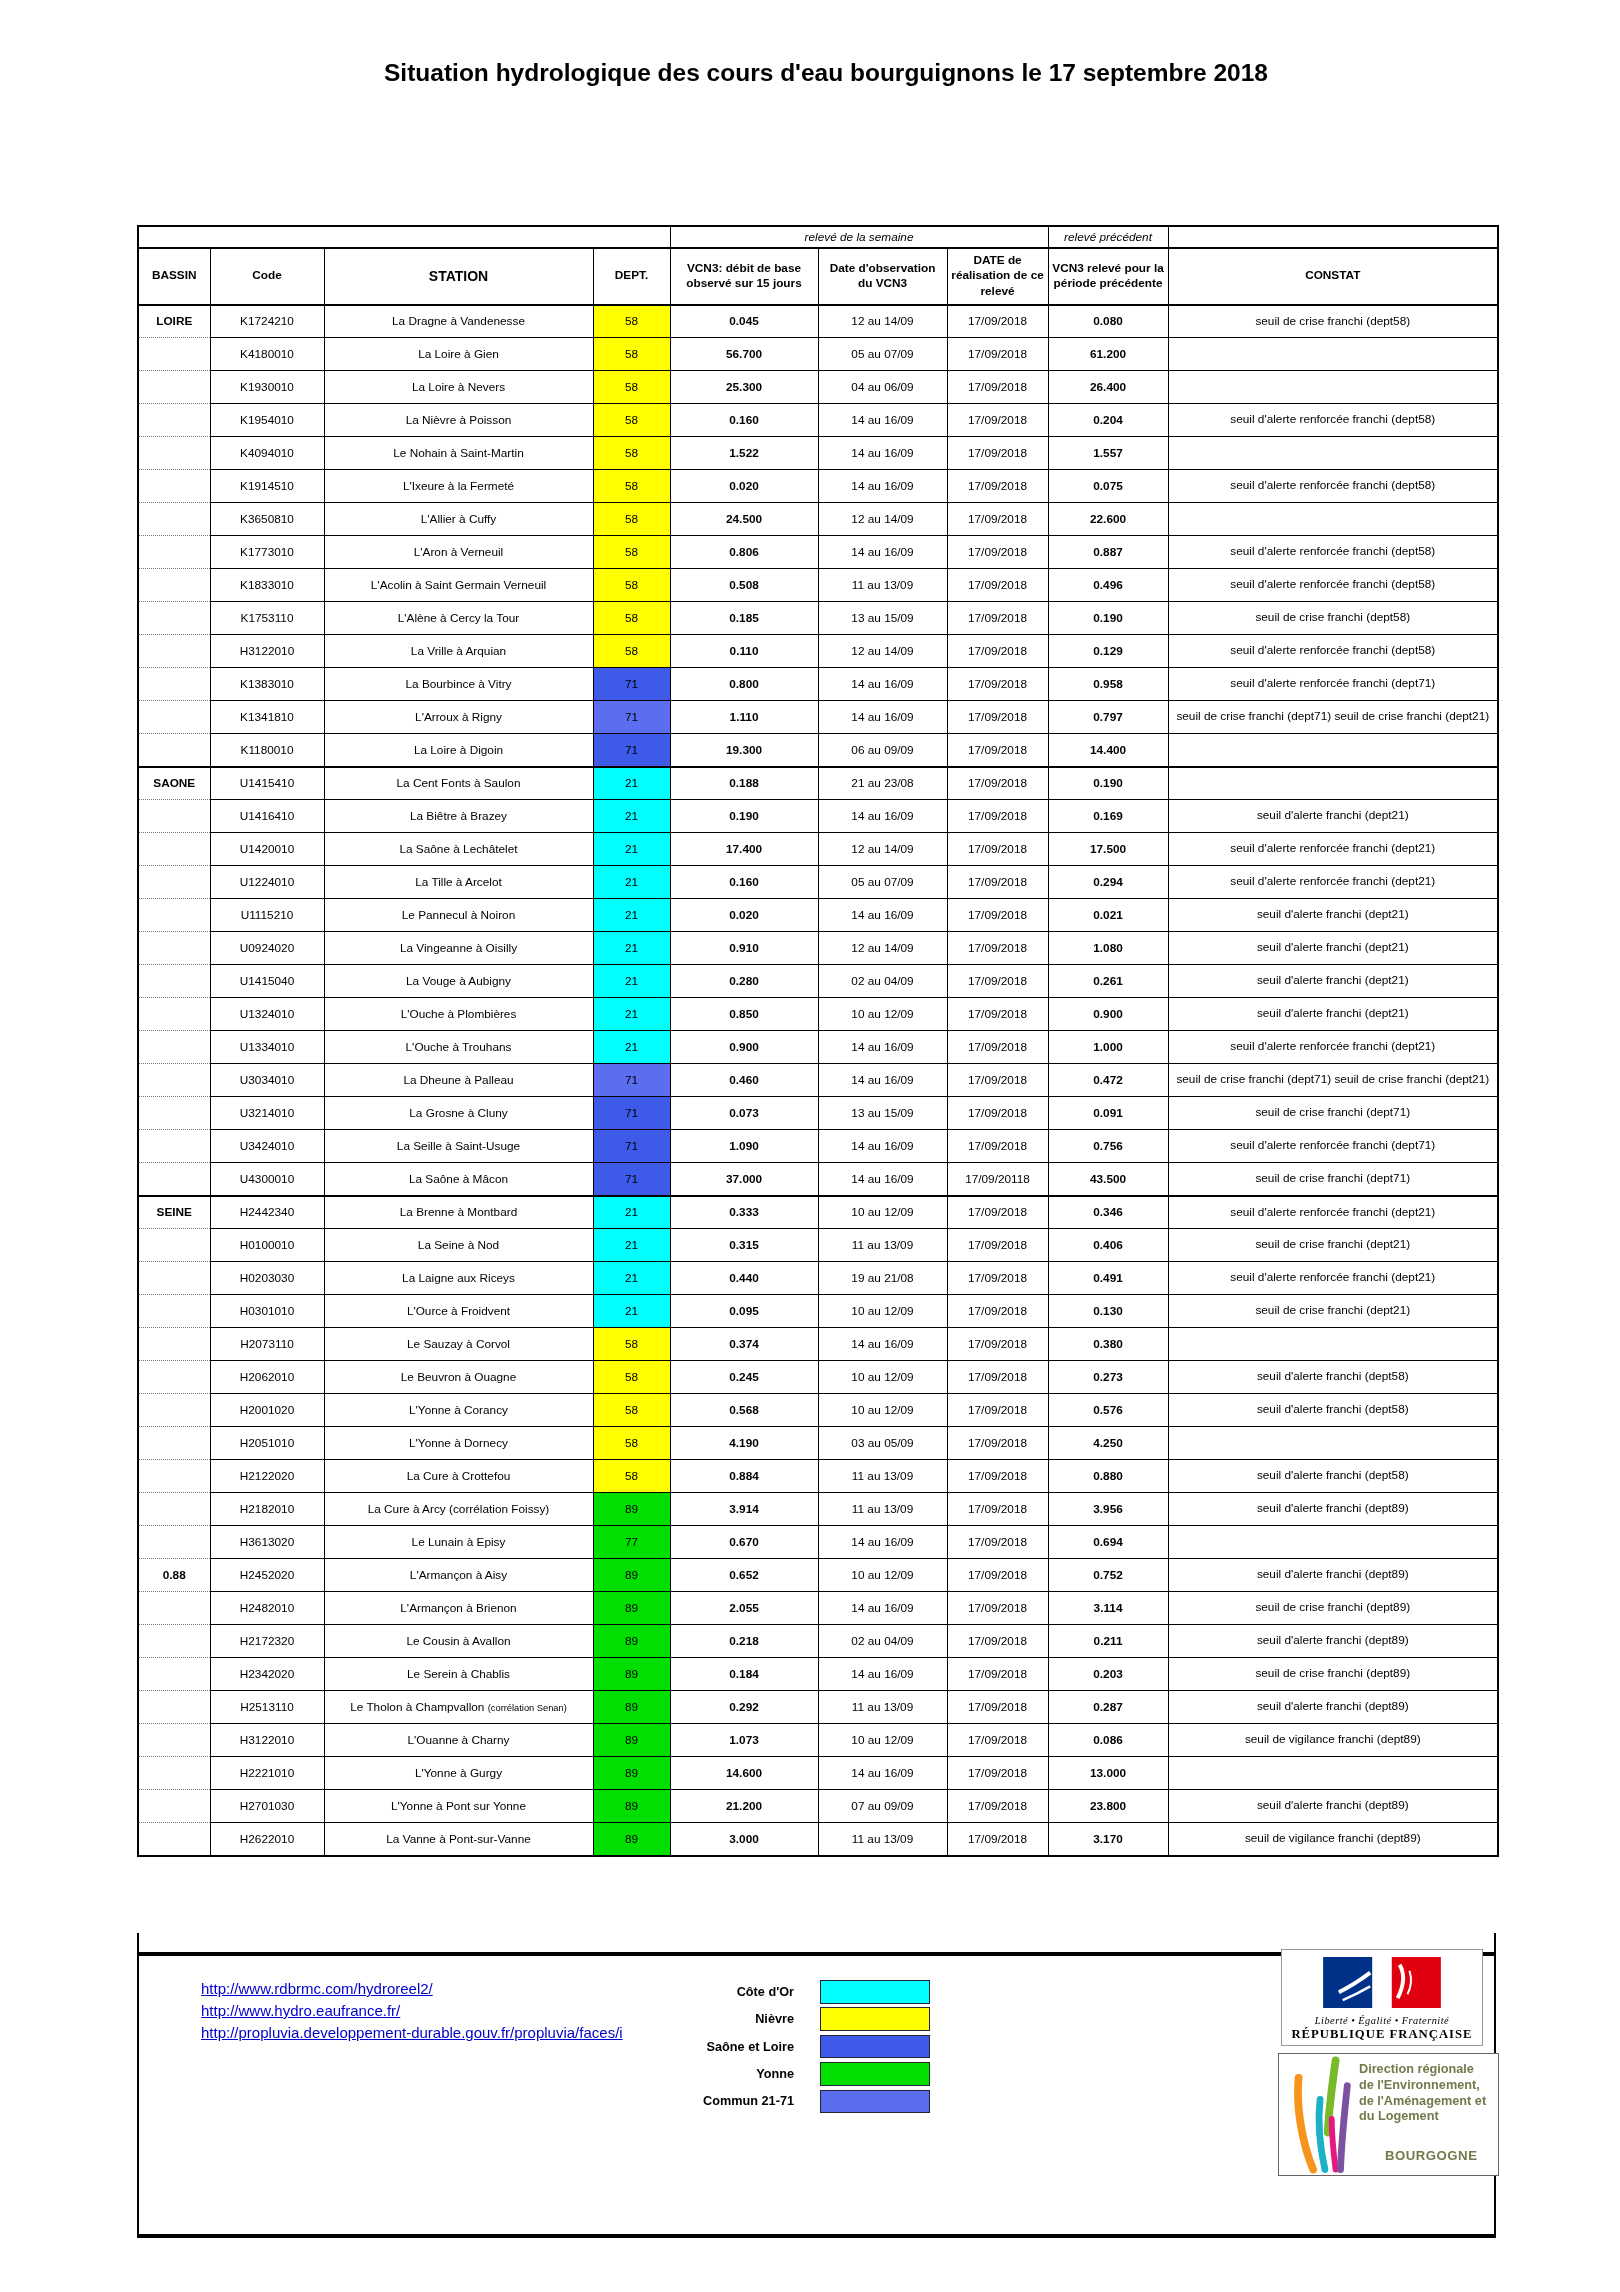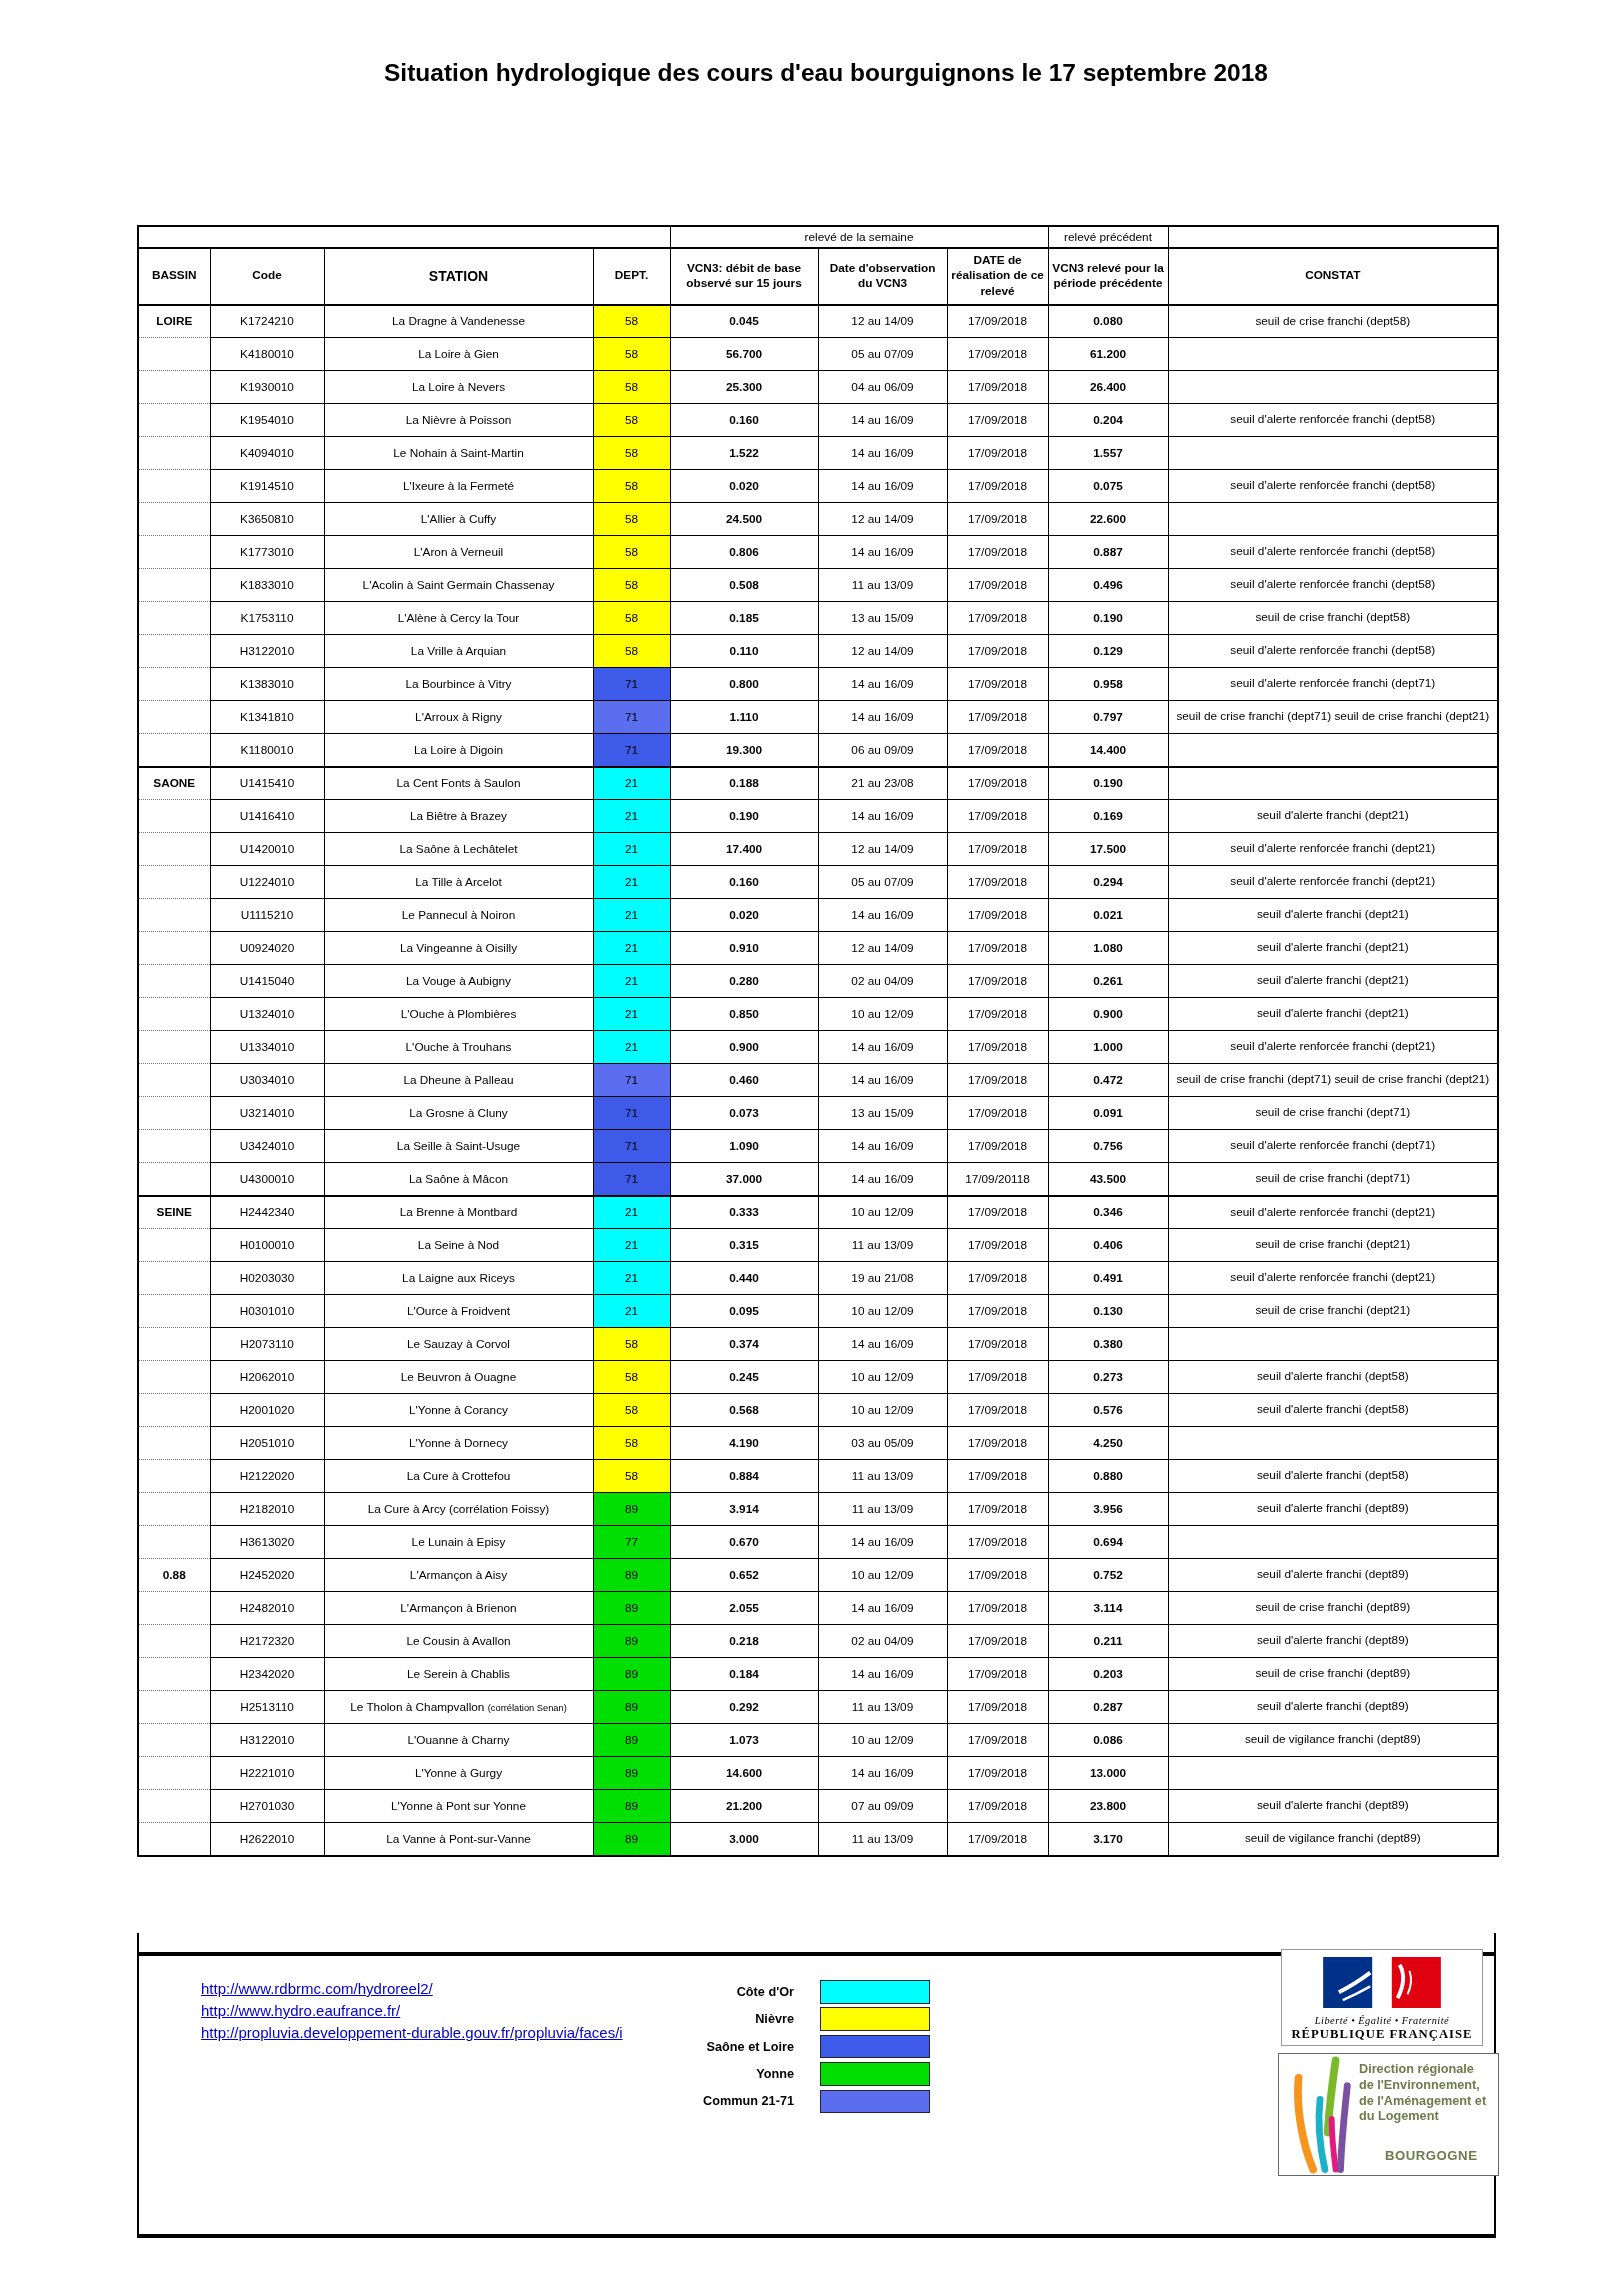--- a/index.html
+++ b/index.html
@@ -4,21 +4,21 @@
 <style>
   html,body{margin:0;padding:0;background:#fff;}
   body{width:1620px;height:2293px;position:relative;font-family:"Liberation Sans",sans-serif;color:#000;overflow:hidden;}
   .page-title{position:absolute;top:43px;left:0;width:100%;text-align:center;font-size:24.5px;font-weight:bold;margin:16px;}
   table.hydro{position:absolute;left:137px;top:225px;width:1359px;border-collapse:collapse;table-layout:fixed;border:2.9px solid #000;}
   th,td{box-sizing:border-box;overflow:hidden;vertical-align:middle;padding:0 2.9px;}
   th{border-left:1px solid #000;border-right:1px solid #000;}
   td{border-left:1px solid #000;border-right:1px solid #000;}
   tr.strip th{height:21.6px;font-weight:normal;font-size:11.8px;border-bottom:2.9px solid #000;}
   tr.strip th.strip-blank{border-left:0;border-right:0;}
-  tr.strip th.strip-cell{border-left:1px solid #000;border-right:1px solid #000;border-top:1px solid #000;}
+  tr.strip th.strip-cell{border-left:1px solid #000;border-right:1px solid #000;border-top:1px solid #000;font-style:italic;}
   tr.head th{height:57px;font-size:11.8px;font-weight:bold;border-bottom:2.9px solid #000;border-top:1px solid #000;line-height:1.3;}
   tr.head th.station-h{font-size:14px;}
   tr.data{height:33px;}
   tr.data td{border-top:1px solid #000;font-size:11.8px;text-align:center;}
   tr.data td.bassin{border-top:1px dotted #777;font-weight:bold;font-size:11.8px;}
   tr.section-start td, tr.section-start td.bassin{border-top:2.9px solid #000;}
   td.code{font-size:11.3px;}
   td.station{font-size:14.7px;}
   td.station .note{font-size:9.3px;}
   td.dept{font-size:11.3px;}
@@ -162,21 +162,21 @@
     <td class="dept" style="background: rgb(255, 255, 0);">58</td>
     <td class="vcn3">0.806</td>
     <td class="dateobs">14 au 16/09</td>
     <td class="datereal">17/09/2018</td>
     <td class="prev">0.887</td>
     <td class="constat">seuil d'alerte renforcée franchi (dept58)</td>
   </tr>
       <tr class="data">
     <td class="bassin"></td>
     <td class="code">K1833010</td>
-    <td class="station"><span>L'Acolin à Saint Germain Chassenay</span> <span class="note"></span></td>
+    <td class="station"><span>L'Acolin à Saint Germain Verneuil</span> <span class="note"></span></td>
     <td class="dept" style="background: rgb(255, 255, 0);">58</td>
     <td class="vcn3">0.508</td>
     <td class="dateobs">11 au 13/09</td>
     <td class="datereal">17/09/2018</td>
     <td class="prev">0.496</td>
     <td class="constat">seuil d'alerte renforcée franchi (dept58)</td>
   </tr>
       <tr class="data">
     <td class="bassin"></td>
     <td class="code">K1753110</td>

